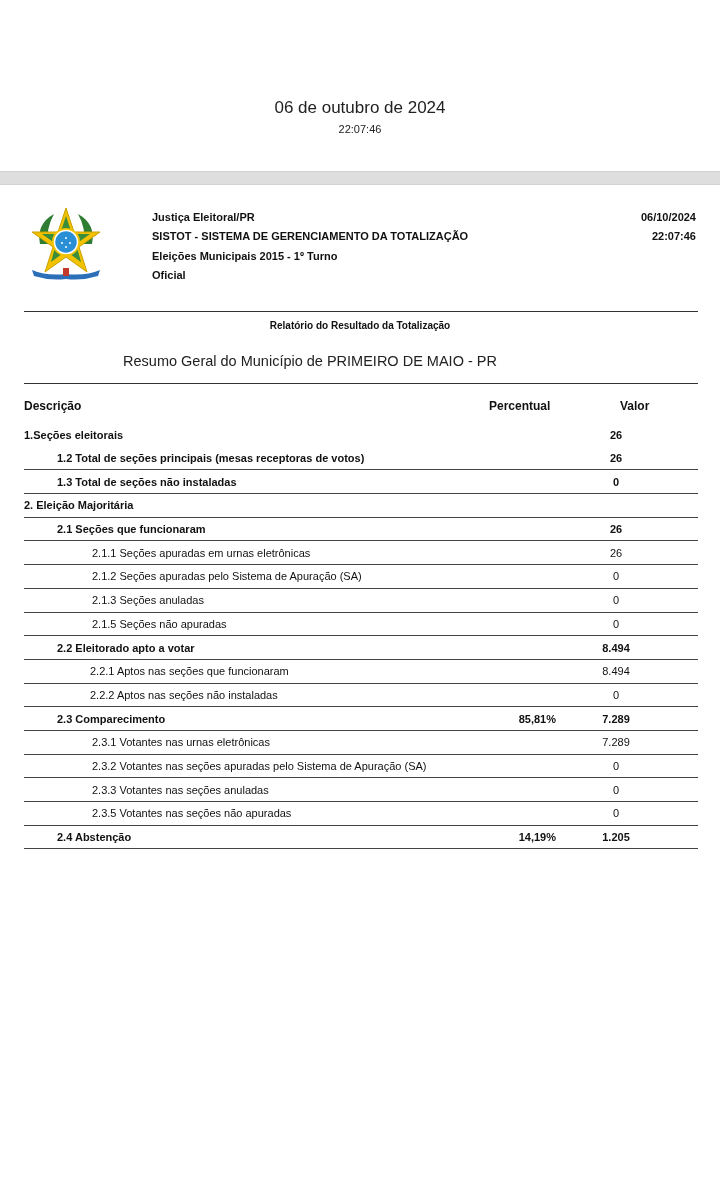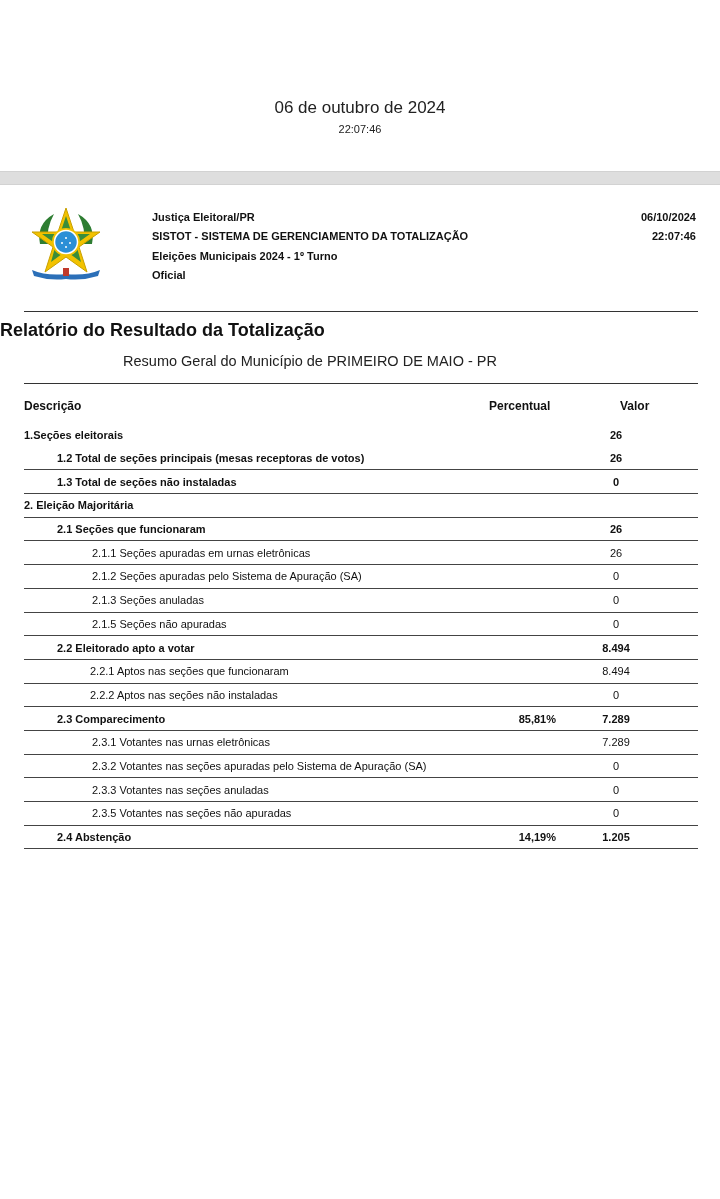--- a/index.html
+++ b/index.html
@@ -5,21 +5,21 @@
     html, body { margin: 0; padding: 0; background: #ffffff; }
     body { width: 720px; height: 1199px; position: relative; overflow: hidden;
            font-family: "Liberation Sans", sans-serif; color: #111; }
     .top-date { position: absolute; top: 98px; left: 0; width: 720px; text-align: center; font-size: 17px; color: #222; }
     .top-time { position: absolute; top: 123px; left: 0; width: 720px; text-align: center; font-size: 11px; color: #222; }
     .divider-band { position: absolute; top: 171px; left: 0; width: 720px; height: 12px; background: #dedede; border-top: 1px solid #d2d2d2; border-bottom: 1px solid #d2d2d2; }
     .emblem { position: absolute; left: 26px; top: 204px; width: 80px; height: 80px; }
     .hdr-lines { position: absolute; left: 152px; top: 208px; font-size: 11px; font-weight: bold; line-height: 19.4px; }
     .hdr-right { position: absolute; right: 24px; top: 208px; font-size: 11px; font-weight: bold; line-height: 19.4px; text-align: right; }
     .rule { position: absolute; left: 24px; width: 674px; height: 0; border-top: 1.5px solid #333; }
-    .report-title { position: absolute; top: 320px; left: 0; width: 720px; text-align: left; font-size: 18px; font-weight: bold; }
+    .report-title { position: absolute; top: 320px; left: 0; width: 720px; text-align: center; font-size: 10px; font-weight: bold; }
     .report-sub { position: absolute; top: 353px; left: 0; width: 620px; text-align: center; font-size: 14.5px; color: #222; }
     .thead { position: absolute; top: 399px; left: 24px; width: 674px; font-size: 12px; font-weight: bold; }
     .thead .c-desc { position: absolute; left: 0; }
     .thead .c-pct { position: absolute; left: 465px; }
     .thead .c-val { position: absolute; left: 596px; }
     table.report { position: absolute; top: 424px; left: 24px; width: 674px; border-collapse: collapse; font-size: 11px; }
     table.report td { padding: 0; height: 22.7px; vertical-align: middle; }
     .row-line td { border-bottom: 1.5px solid #444; }
     .row-noline td { border-bottom: none; }
     .b { font-weight: bold; }
@@ -52,21 +52,21 @@
     <circle cx="44" cy="39" r="1" fill="#fff"></circle>
     <circle cx="40" cy="43" r="1" fill="#fff"></circle>
     <path d="M6 66 Q20 72 40 70 Q60 72 74 66 L72 72 Q56 77 40 75 Q24 77 8 72 Z" fill="#2b6fb8"></path>
     <rect x="37" y="64" width="6" height="8" fill="#c0392b"></rect>
   </svg>
 </div>
 
 <div class="hdr-lines">
   <div>Justiça Eleitoral/PR</div>
   <div>SISTOT - SISTEMA DE GERENCIAMENTO DA TOTALIZAÇÃO</div>
-  <div>Eleições Municipais 2024 - 1º Turno</div>
+  <div>Eleições Municipais 2015 - 1º Turno</div>
   <div>Oficial</div>
 </div>
 
 <div class="hdr-right">
   <div>06/10/2024</div>
   <div>22:07:46</div>
 </div>
 
 <div class="rule" style="top:311px;"></div>
 

